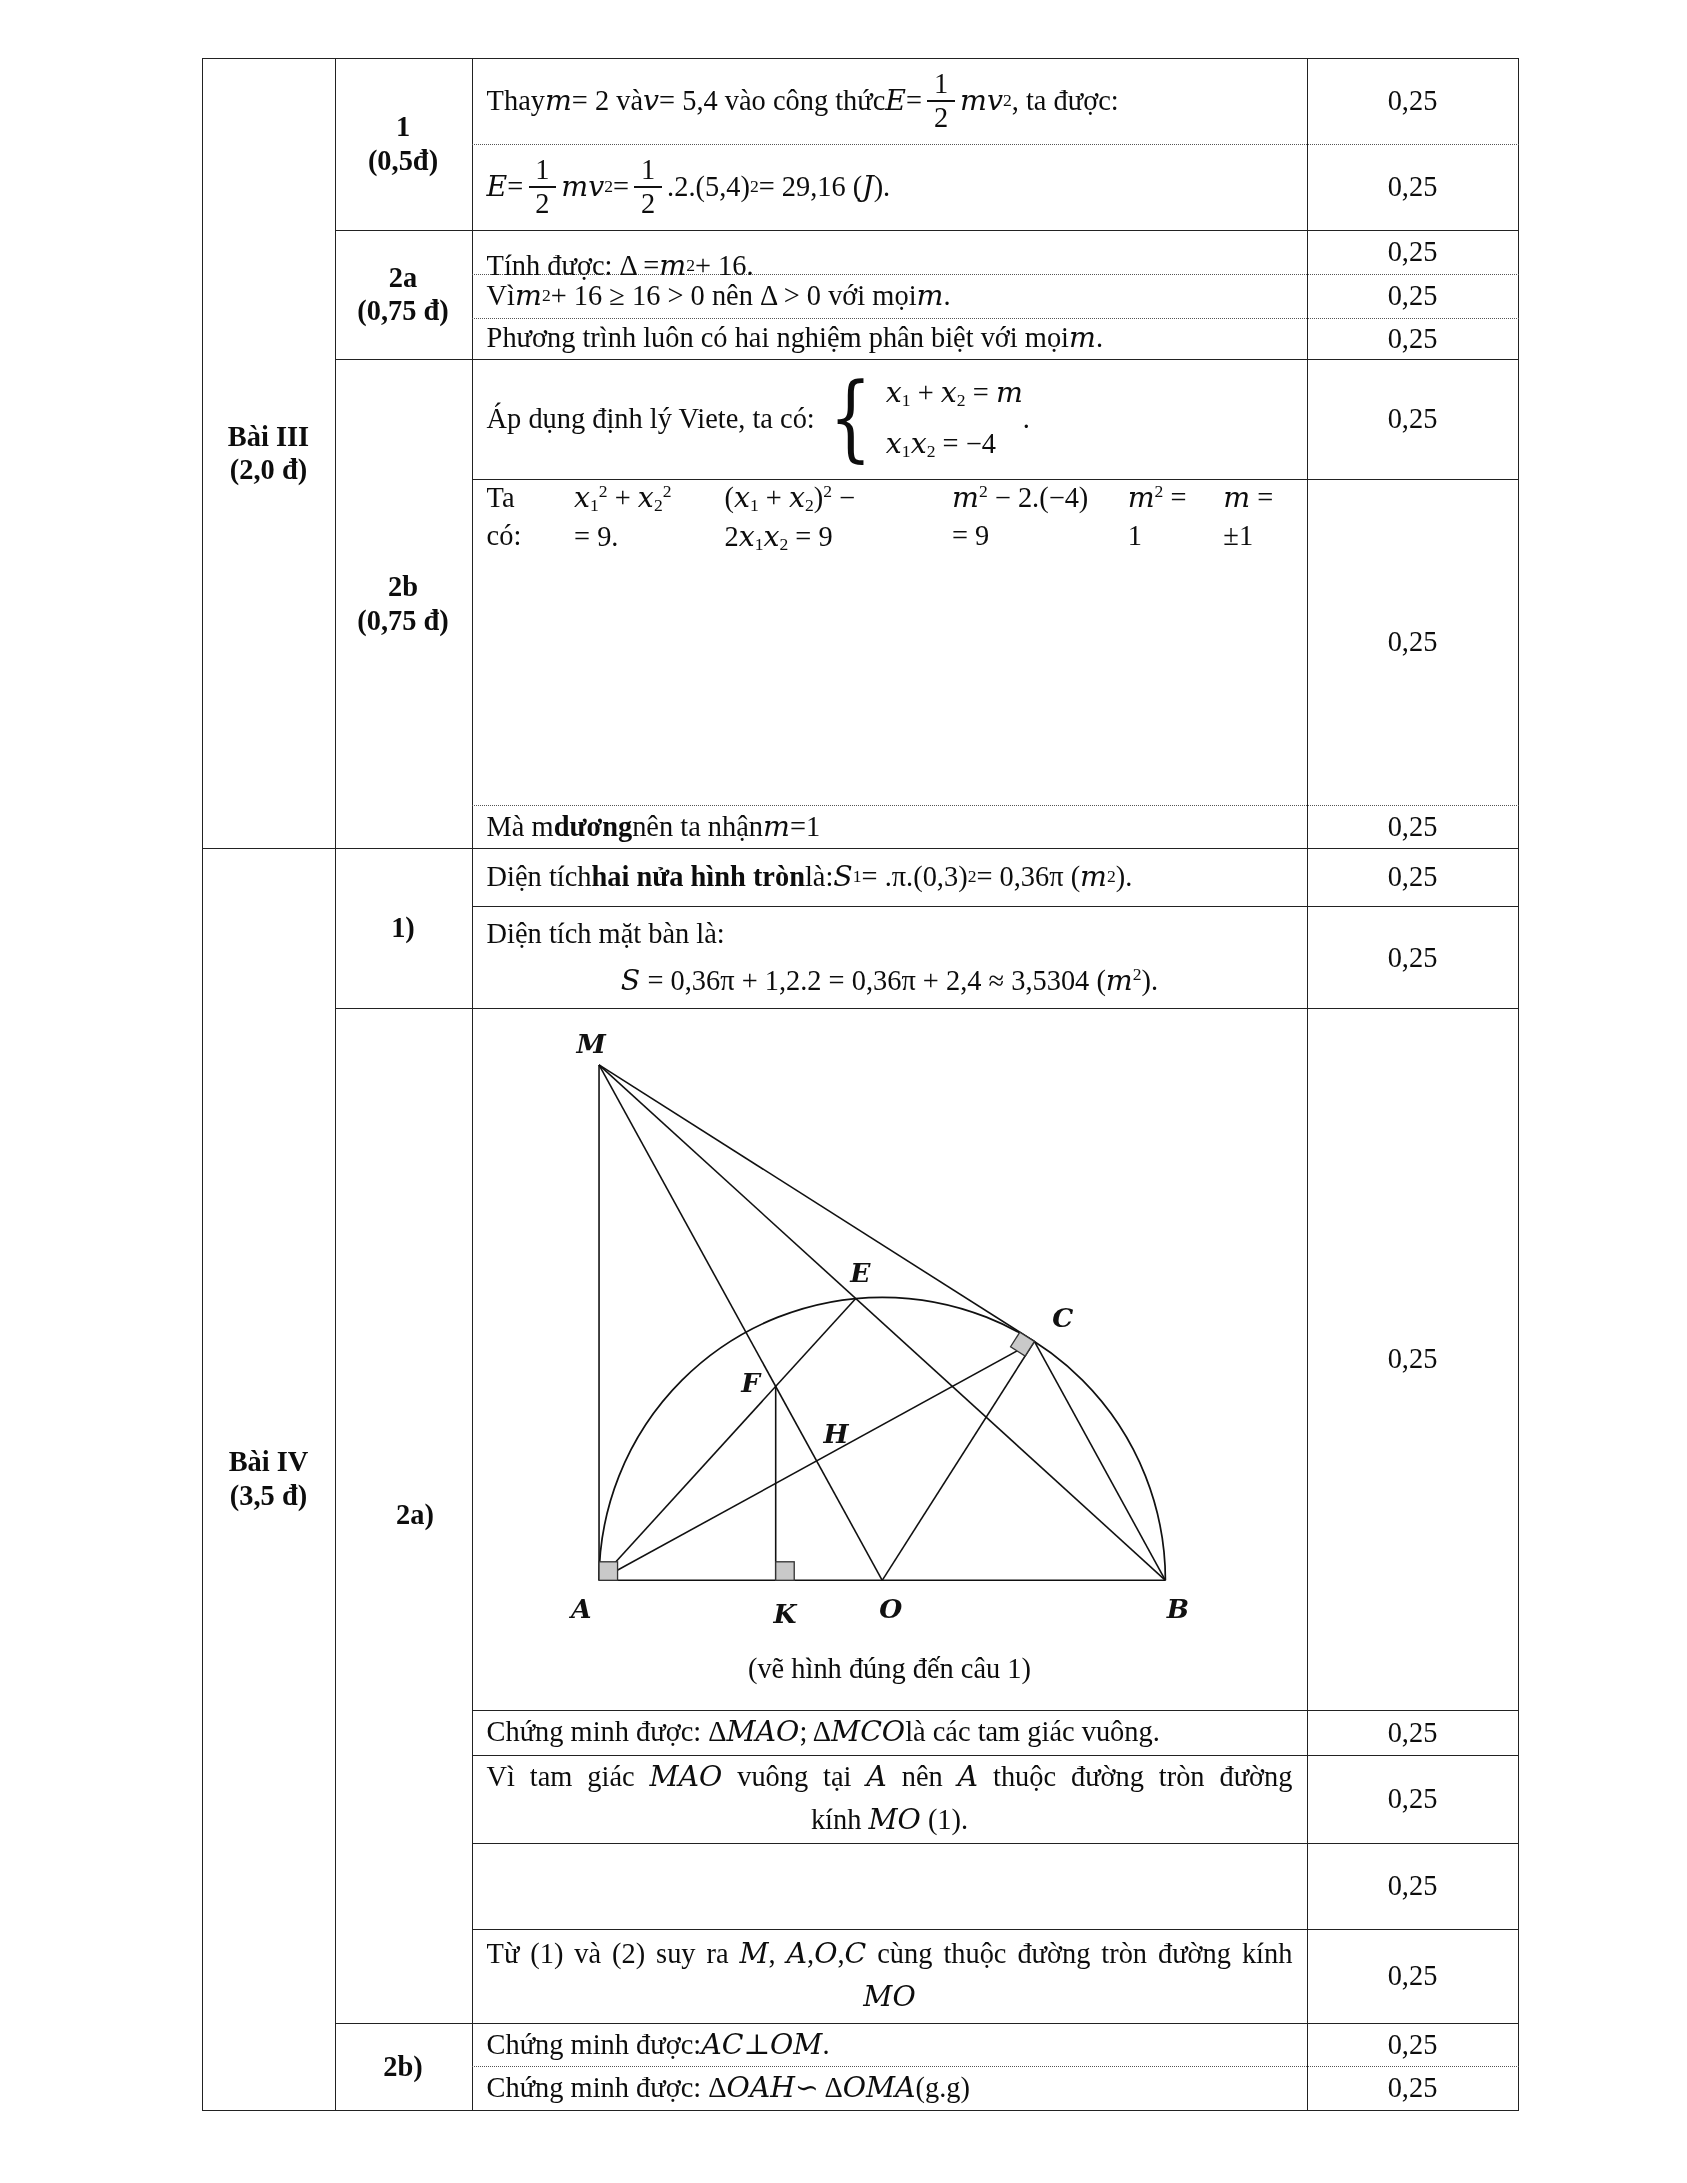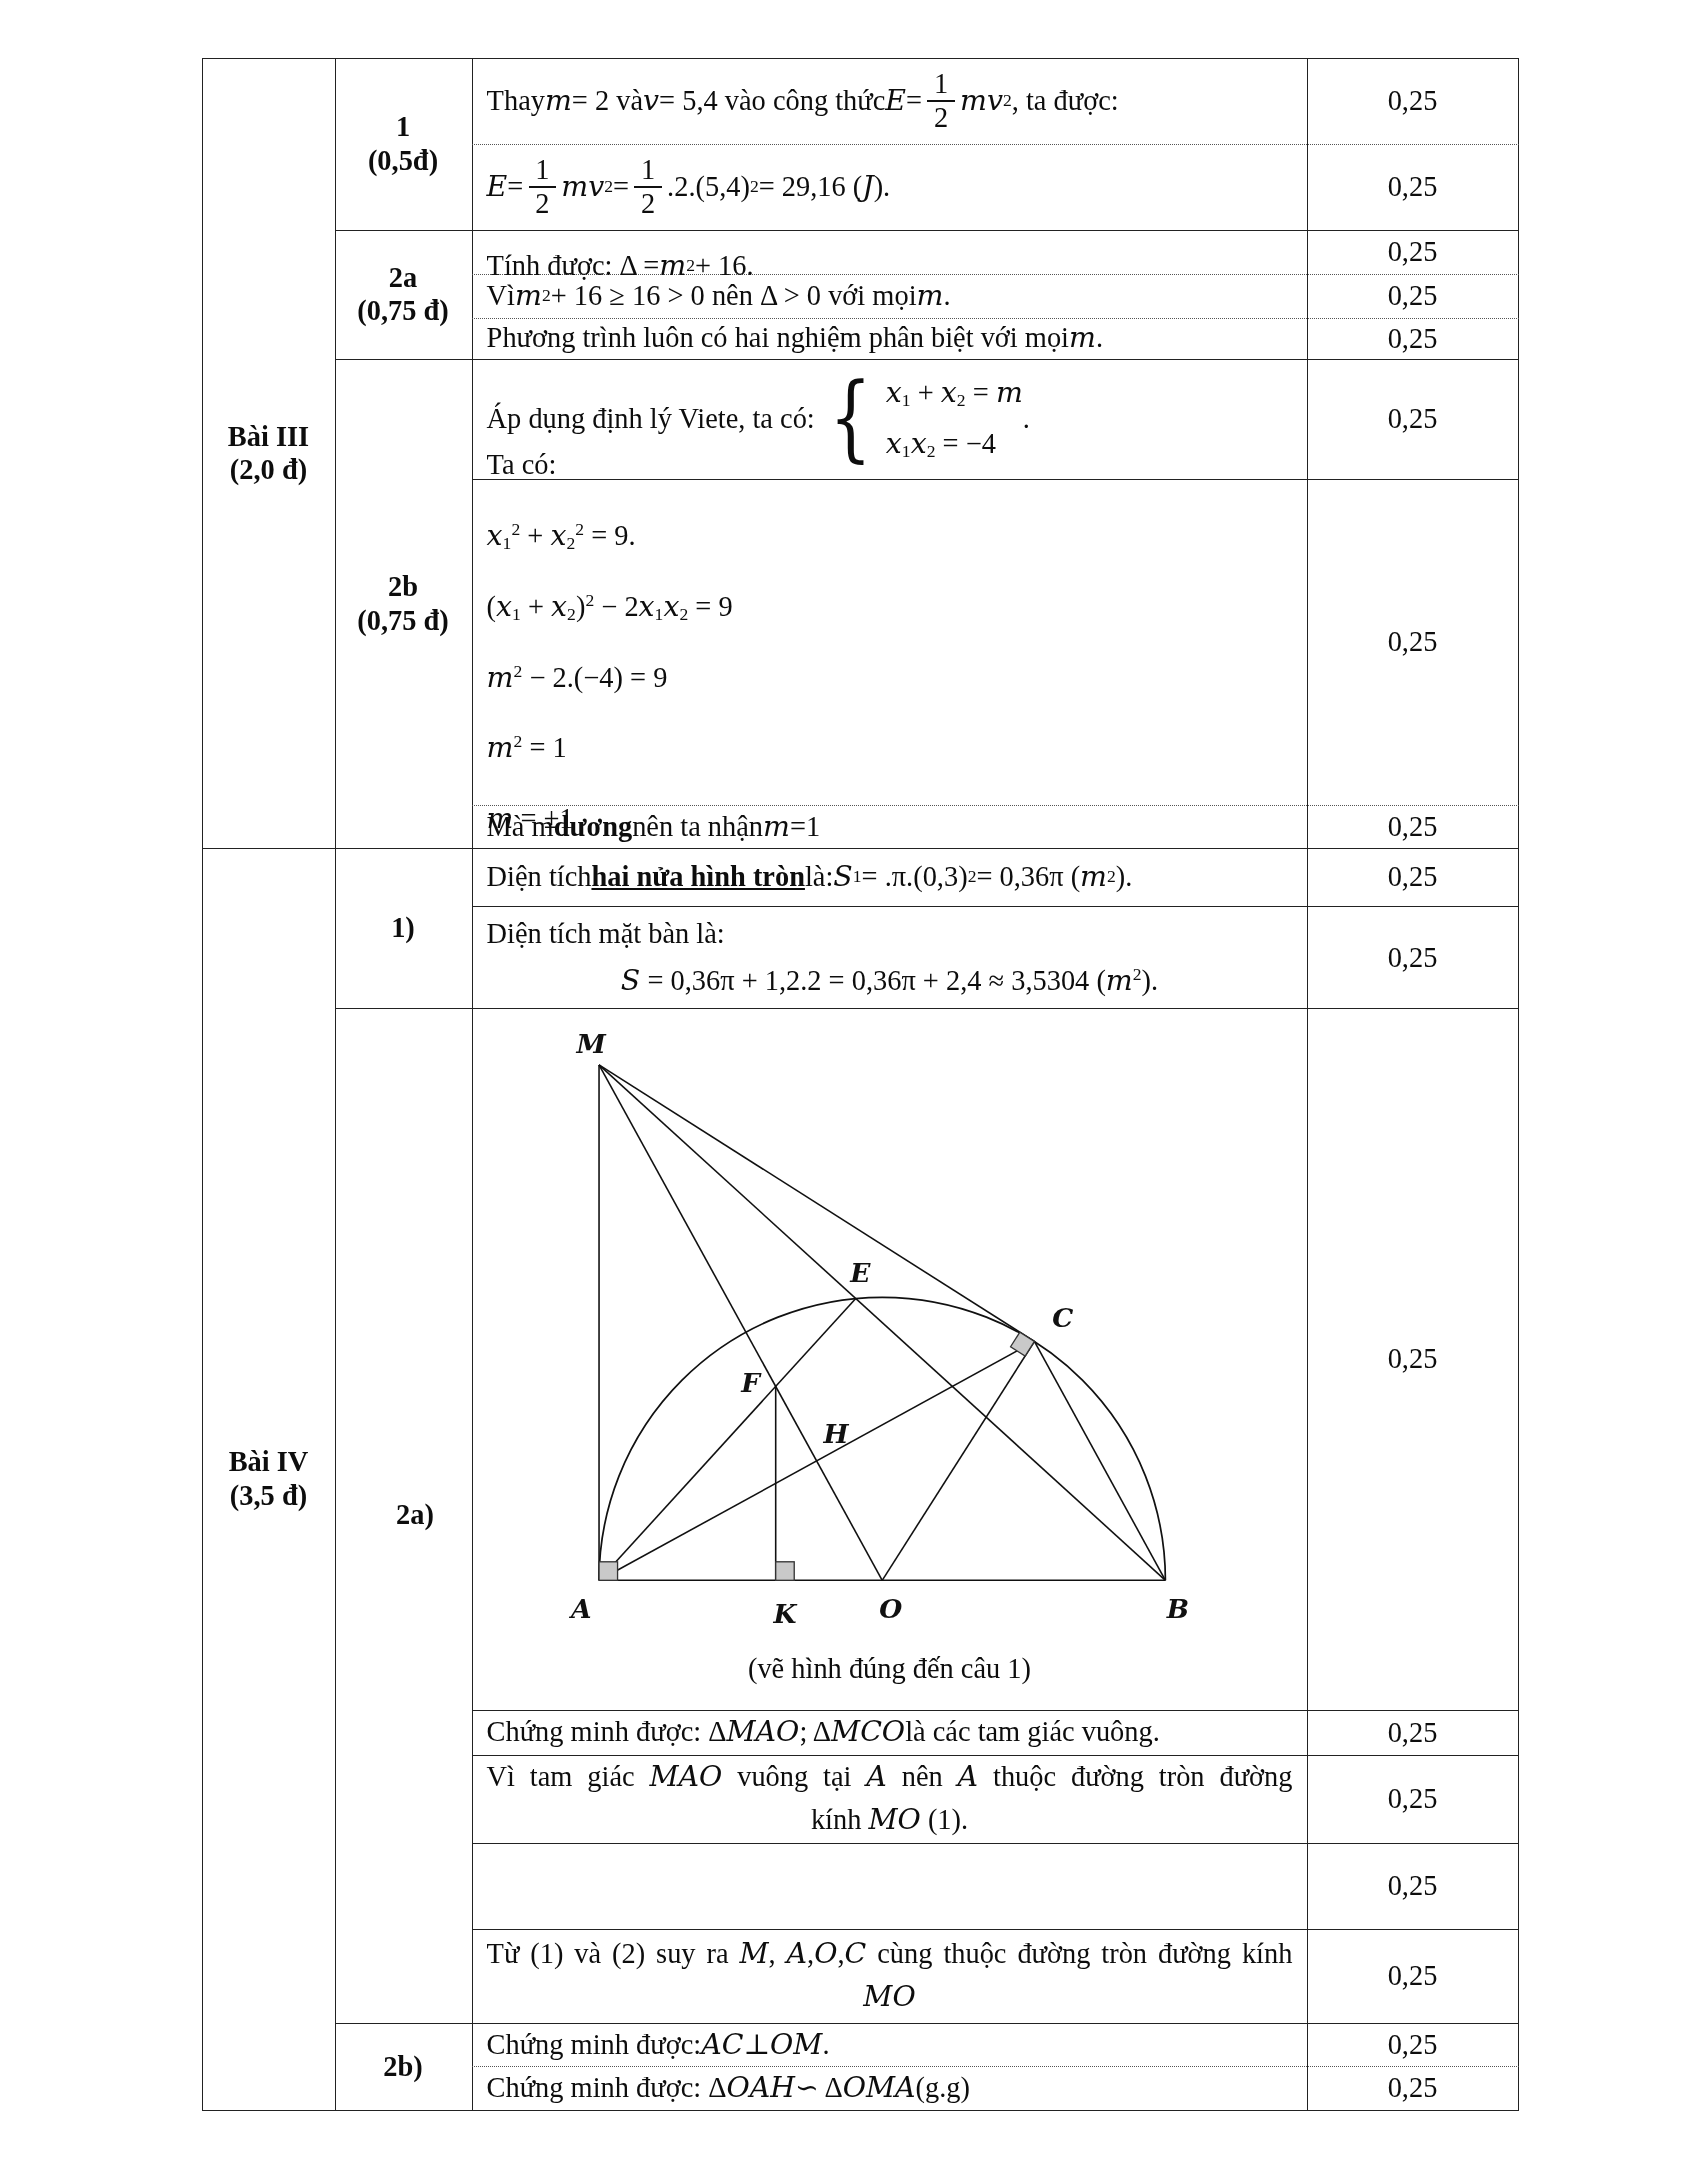--- a/index.html
+++ b/index.html
@@ -9,29 +9,29 @@
   
   .hs{position:absolute;height:0;border-top:1.7px solid #222;}
   .hd{position:absolute;height:0;border-top:1.7px dotted #555;}
   .vs{position:absolute;width:0;border-left:1.7px solid #222;}
   
   .cell{position:absolute;display:flex;align-items:center;box-sizing:border-box;}
   .ccell{padding:0 14.6px;line-height:1.35;}
   .pts{justify-content:center;}
   .hdr{flex-direction:column;justify-content:center;align-items:center;
        font-weight:bold;text-align:center;gap:1.3px;}
-  .row7{flex-direction:column;align-items:flex-start;justify-content:center;gap:32px;}
+  .row7{flex-direction:row;align-items:flex-start;justify-content:center;gap:32px;}
   .row10{flex-direction:column;align-items:stretch;justify-content:center;gap:9.3px;}
   .row10 .c2{text-align:center;}
   .rowj{flex-direction:column;align-items:center;justify-content:center;line-height:1.5;}
   .jline{display:block;width:100%;text-align:justify;text-align-last:justify;}
   
   .mi{font-style:italic;font-family:"DejaVu Serif","DejaVu Sans",serif;}
   .bf{font-weight:bold;}
-  .bfu{font-weight:bold;text-decoration:underline;}
+  .bfu{font-weight:bold;}
   .sup{font-size:0.62em;vertical-align:0.55em;}
   .sub{font-size:0.62em;vertical-align:-0.25em;}
   .frac{display:inline-block;vertical-align:middle;text-align:center;margin:0 5.3px;line-height:1.12;}
   .frac .fn,.frac .fd{display:block;padding:0 6.6px;}
   .frac .fd{border-top:2px solid #111;}
   .cases{display:inline-flex;align-items:center;vertical-align:middle;margin-left:6.6px;}
   .brace{font-family:"DejaVu Serif","DejaVu Sans",serif;font-size:93px;font-weight:400;
          line-height:0.85;margin-right:5.3px;transform:scaleX(0.72);}
   .ccol{display:inline-flex;flex-direction:column;gap:12px;}
   .cline{white-space:nowrap;}

